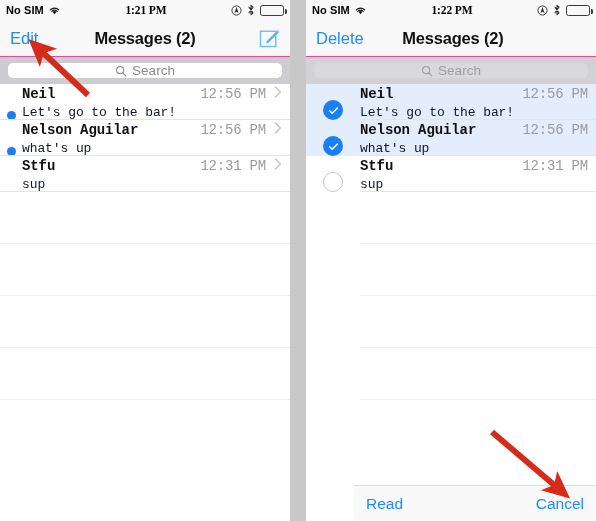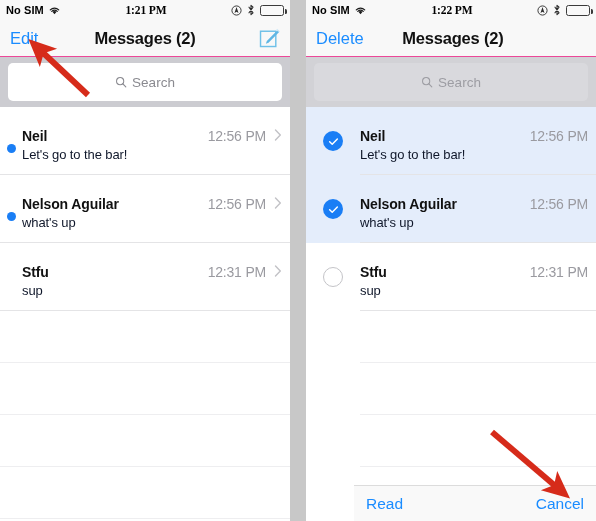--- a/index.html
+++ b/index.html
@@ -123,21 +123,21 @@
   }
   .compose-icon { width: 21px; height: 21px; display: block; }
 
   
   .search-wrap {
     background: #ccccd1;
     padding: 6px 8px;
   }
   .search-wrap.dimmed { background: #d2d2d6; }
   .search-field {
-    height: 38px;
+    height: 15px;
     background: #ffffff;
     border-radius: 5px;
     display: flex;
     align-items: center;
     justify-content: center;
     gap: 5px;
   }
   .search-field.dimmed { background: #d9d9dd; }
   .search-glass { width: 12px; height: 12px; display: block; }
   .search-placeholder {
@@ -145,24 +145,25 @@
     color: #8a8a90;
   }
   .search-field.dimmed .search-placeholder { color: #9d9da3; }
 
   
   .list { background: #fff; position: relative; }
 
   .row {
     position: relative;
     display: flex;
-    align-items: center;
-    height: 68px;
+    align-items: flex-end;
+    height: 36px;
     box-sizing: border-box;
     background: #fff;
+    font-family: Liberation Mono, monospace;
   }
   .row.selected { background: #e4edfb; }
 
   .row-sep {
     position: absolute;
     left: 0;
     right: 0;
     bottom: 0;
     height: 1px;
     background: #e4e4e6;

